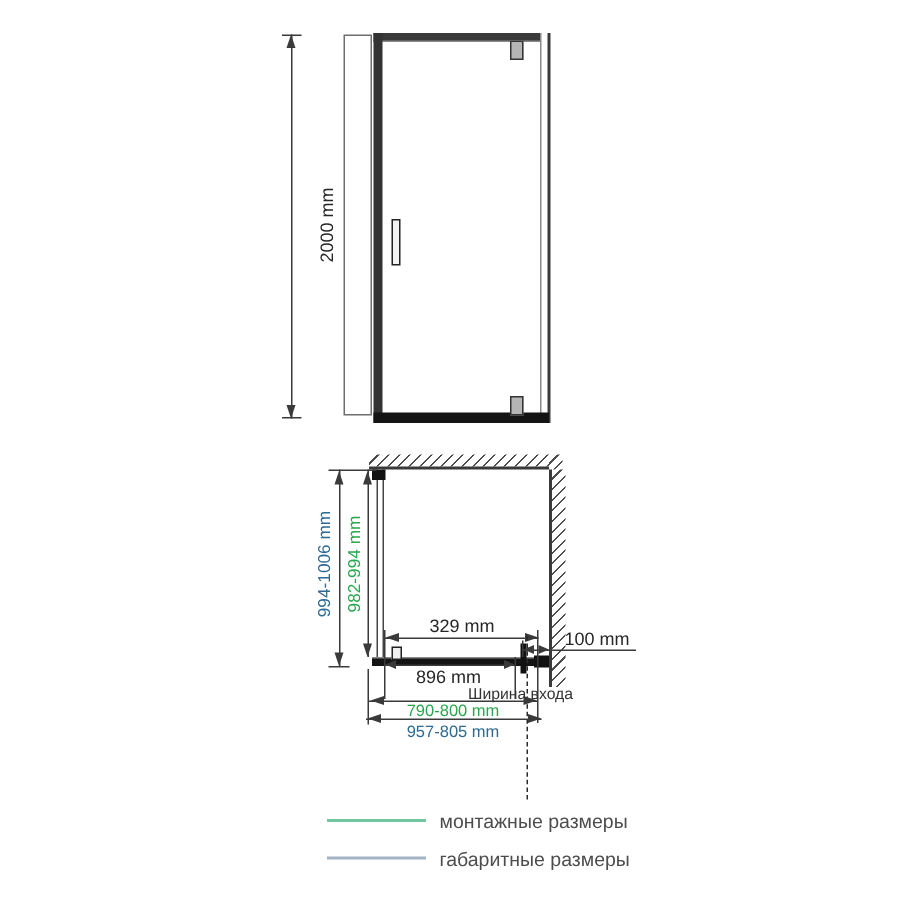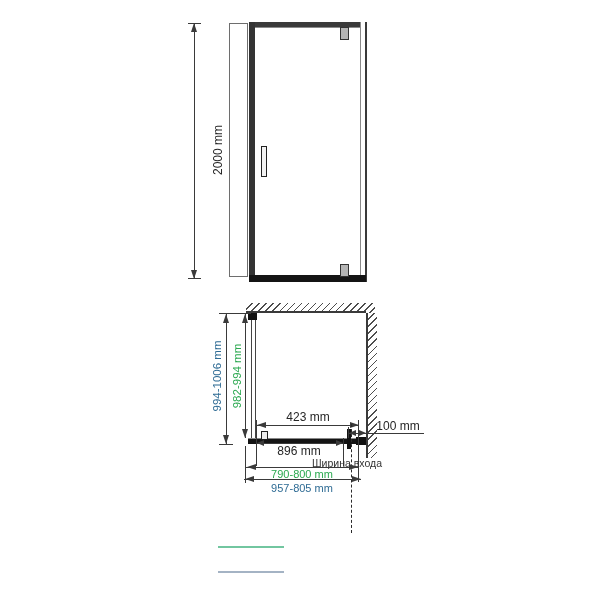--- a/index.html
+++ b/index.html
@@ -78,21 +78,21 @@
   <div class="vline" style="left:245px;top:313px;height:125px;"></div>
   <div class="arr arrU" style="left:242px;top:314px;"></div>
   <div class="arr arrD" style="left:242px;top:429px;"></div>
   <div class="dim rot green" style="left:237px;top:376px;font-size:11.5px;">982-994 mm</div>
 
   <div class="hline" style="left:256px;top:425px;width:103px;"></div>
   <div class="vline" style="left:256px;top:420px;height:46px;"></div>
   <div class="vline" style="left:358px;top:420px;height:62px;"></div>
   <div class="arr arrL" style="left:257px;top:422px;"></div>
   <div class="arr arrR" style="left:350px;top:422px;"></div>
-  <div class="dim" style="left:308px;top:417px;">423 mm</div>
+  <div class="dim" style="left:308px;top:417px;">329 mm</div>
 
   <div class="hline" style="left:348px;top:433px;width:76px;"></div>
   <div class="vline" style="left:348px;top:427px;height:11px;"></div>
   <div class="arr arrL" style="left:349px;top:430px;border-right-width:7px;"></div>
   <div class="arr arrR" style="left:359px;top:430px;border-left-width:7px;"></div>
   <div class="dim" style="left:398px;top:426px;">100 mm</div>
 
   <div class="abs" style="left:351px;top:424px;width:0;height:109px;border-left:1.5px dashed #2a2a2a;"></div>
 
   <div class="hline" style="left:256px;top:443px;width:87px;"></div>
@@ -107,15 +107,17 @@
   <div class="arr arrL" style="left:247px;top:464px;"></div>
   <div class="arr arrR" style="left:349px;top:464px;"></div>
   <div class="dim big green" style="left:302px;top:474px;">790-800 mm</div>
 
   <div class="hline" style="left:244px;top:479px;width:117px;"></div>
   <div class="arr arrL" style="left:245px;top:476px;"></div>
   <div class="arr arrR" style="left:352px;top:476px;"></div>
   <div class="dim big teal" style="left:302px;top:488px;">957-805 mm</div>
 
   <div class="legend-line green" style="left:218px;top:546px;width:66px;"></div>
+  <div class="legend-label" style="left:293px;top:540px;">монтажные размеры</div>
   <div class="legend-line blue" style="left:218px;top:571px;width:66px;"></div>
+  <div class="legend-label" style="left:293px;top:565px;">габаритные размеры</div>
 
 </div>
 
 </body></html>

